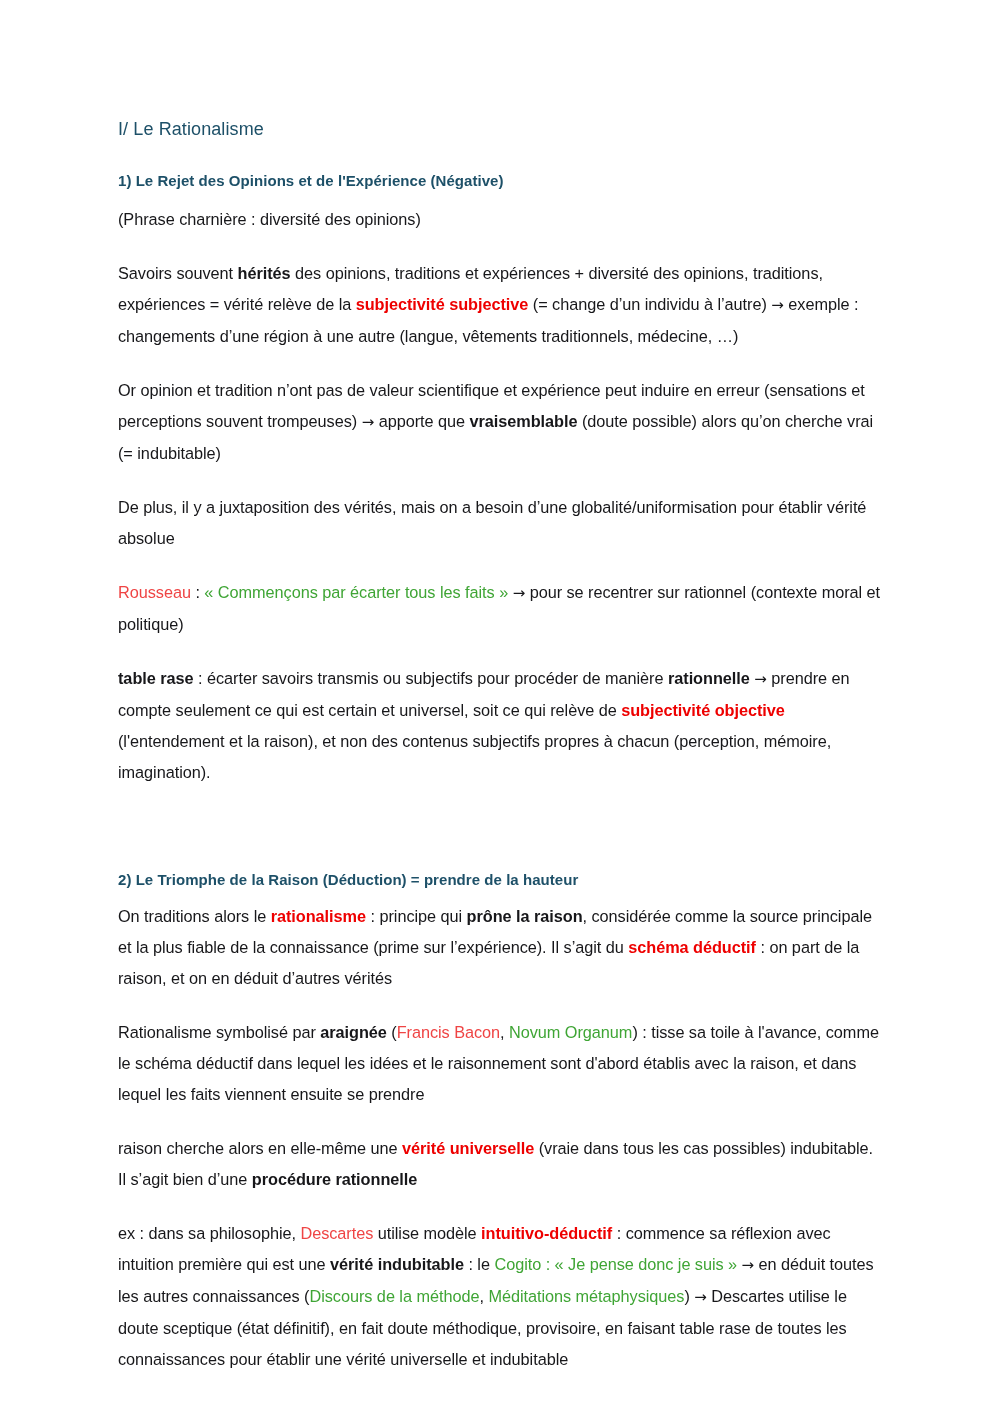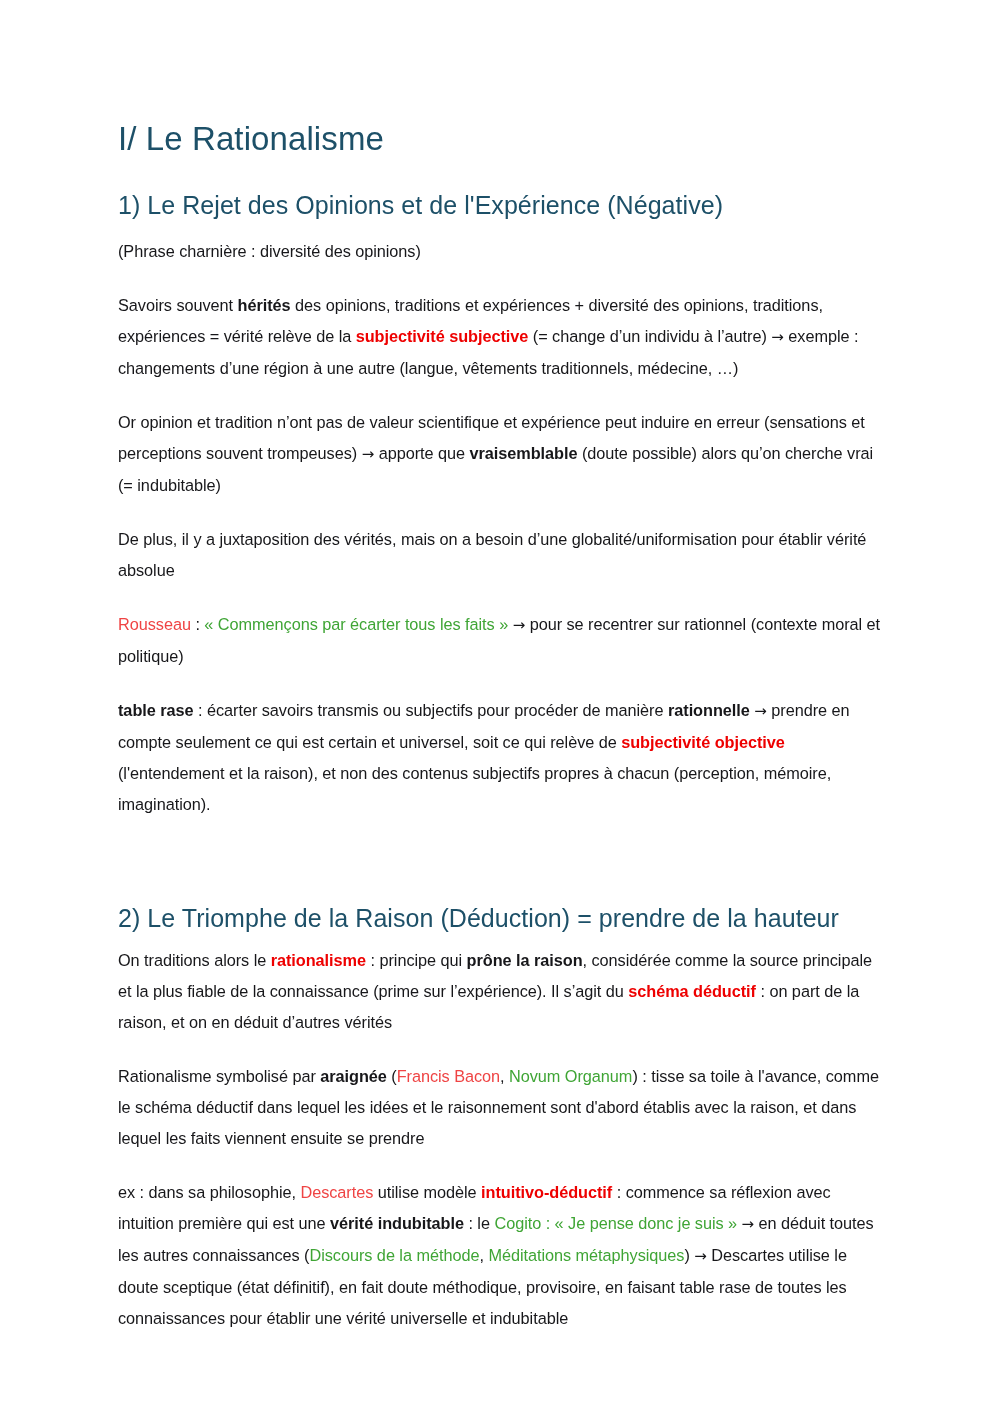--- a/index.html
+++ b/index.html
@@ -19,30 +19,30 @@
     min-height: 1404px;
     box-sizing: border-box;
     padding: 118px 113px 60px 118px;
     background: #ffffff;
   }
   .content {
     width: 763px;
   }
 
   h1.doc-title {
-    font-size: 33px;
+    font-size: 18px;
     font-weight: 400;
     color: #1d5068;
     margin: 0 0 30px 0;
     line-height: 1.25;
     letter-spacing: 0.1px;
   }
   h2.section-title {
-    font-size: 25px;
-    font-weight: 400;
+    font-size: 15px;
+    font-weight: 700;
     color: #1d5068;
     margin: 0 0 14px 0;
     line-height: 1.3;
     letter-spacing: 0.05px;
   }
   h2.section-title.second {
     margin-top: 12px;
     margin-bottom: 11px;
   }
 
@@ -102,17 +102,18 @@
     <p class="para"><b>table rase</b><span> : écarter savoirs transmis ou subjectifs pour procéder de manière </span><b>rationnelle</b><span> </span><span class="arrow">→</span><span> prendre en compte seulement ce qui est certain et universel, soit ce qui relève de </span><span class="red">subjectivité objective</span><span> (l'entendement et la raison), et non des contenus subjectifs propres à chacun (perception, mémoire, imagination).</span></p>
 
     <div class="gap-block"></div>
 
     <h2 class="section-title second">2) Le Triomphe de la Raison (Déduction) = prendre de la hauteur</h2>
 
     <p class="para"><span>On traditions alors le </span><span class="red">rationalisme</span><span> : principe qui </span><b>prône la raison</b><span>, considérée comme la source principale et la plus fiable de la connaissance (prime sur l’expérience). Il s’agit du </span><span class="red">schéma déductif</span><span> : on part de la raison, et on en déduit d’autres vérités</span></p>
 
     <p class="para"><span>Rationalisme symbolisé par </span><b>araignée</b><span> (</span><span class="green">Francis Bacon</span><span>, </span><span class="green-it">Novum Organum</span><span>) : tisse sa toile à l'avance, comme le schéma déductif dans lequel les idées et le raisonnement sont d'abord établis avec la raison, et dans lequel les faits viennent ensuite se prendre</span></p>
 
+    <p class="para"><span>raison cherche alors en elle-même une </span><span class="red">vérité universelle</span><span> (vraie dans tous les cas possibles) indubitable. Il s’agit bien d’une </span><b>procédure rationnelle</b></p>
 
     <p class="para"><span>ex : dans sa philosophie, </span><span class="green">Descartes</span><span> utilise modèle </span><span class="red">intuitivo-déductif</span><span> : commence sa réflexion avec intuition première qui est une </span><b>vérité indubitable</b><span> : le </span><span class="green-it">Cogito</span><span class="green-it"> : </span><span class="green-it">« Je pense donc je suis »</span><span> </span><span class="arrow">→</span><span> en déduit toutes les autres connaissances (</span><span class="green-it">Discours de la méthode</span><span>, </span><span class="green-it">Méditations métaphysiques</span><span>) </span><span class="arrow">→</span><span> Descartes utilise le doute sceptique (état définitif), en fait doute méthodique, provisoire, en faisant table rase de toutes les connaissances pour établir une vérité universelle et indubitable</span></p>
 
   </div>
 </div>
 
 </body></html>

